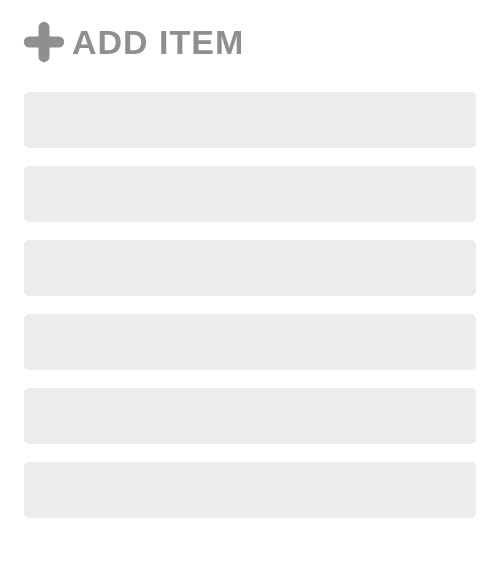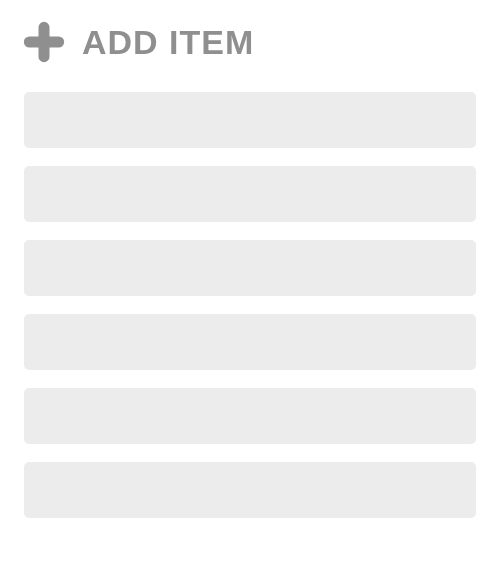--- a/index.html
+++ b/index.html
@@ -10,21 +10,21 @@
     body {
       font-family: Arial, Helvetica, sans-serif;
       background: #ffffff;
       width: 500px;
       height: 580px;
       padding: 20px;
     }
     .add-item-row {
       display: flex;
       align-items: center;
-      gap: 16px;
+      gap: 6px;
       cursor: pointer;
       margin-bottom: 28px;
       padding-left: 2px;
     }
     .plus-icon {
       width: 44px;
       height: 44px;
       display: flex;
       align-items: center;
       justify-content: center;

